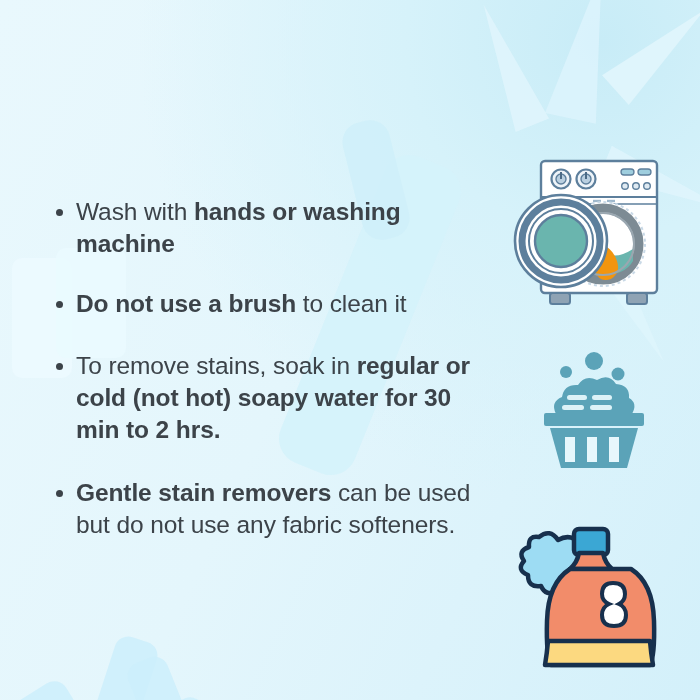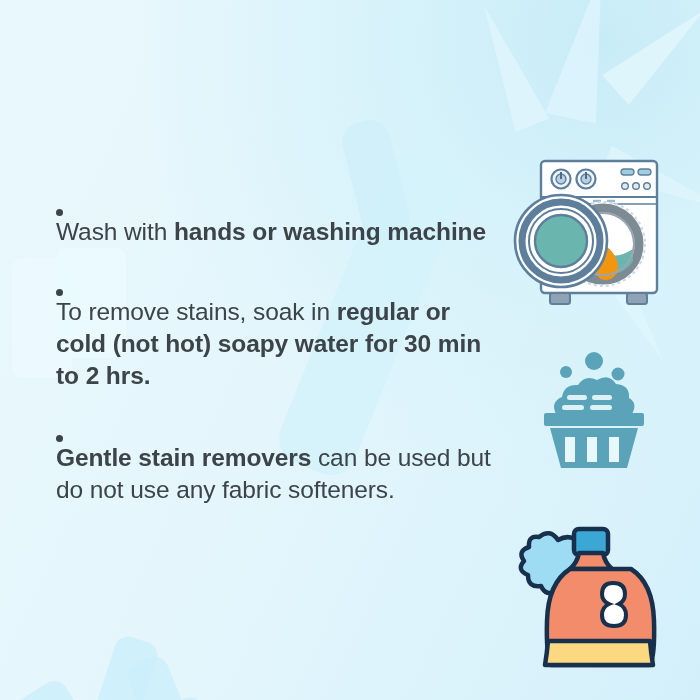--- a/index.html
+++ b/index.html
@@ -68,21 +68,20 @@
   .list {
     position: absolute;
     left: 56px;
     top: 196px;
     width: 445px;
   }
   .bullet-row {
     display: flex;
     align-items: flex-start;
     margin-bottom: 28px;
-    flex-direction: column;
   }
   .dot {
     flex: 0 0 auto;
     width: 7px;
     height: 7px;
     border-radius: 50%;
     background: #3c4349;
     margin: 13px 13px 0 0;
   }
   .btext {
@@ -129,20 +128,26 @@
 
   <div class="list">
 
     <div class="bullet-row">
       <span class="dot"></span>
       <div class="btext">
         <span>Wash with </span><b>hands or washing machine</b>
       </div>
     </div>
 
+    <div class="bullet-row" style="margin-bottom:30px;">
+      <span class="dot"></span>
+      <div class="btext">
+        <b>Do not use a brush</b><span> to clean it</span>
+      </div>
+    </div>
 
     <div class="bullet-row" style="margin-bottom:30px;">
       <span class="dot"></span>
       <div class="btext">
         <span>To remove stains, soak in </span><b>regular or cold (not hot) soapy water for 30 min to 2 hrs.</b>
       </div>
     </div>
 
     <div class="bullet-row" style="margin-bottom:8px;">
       <span class="dot"></span>

